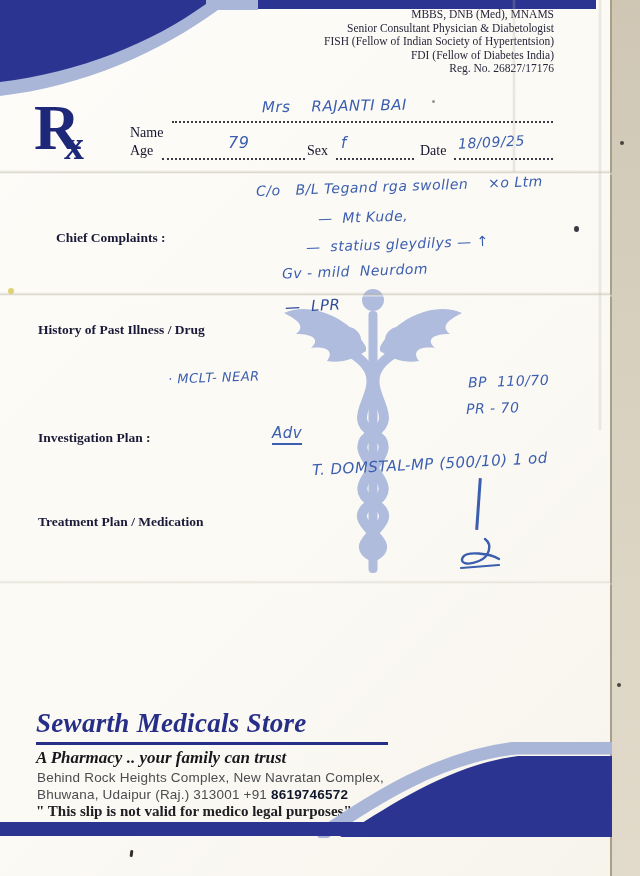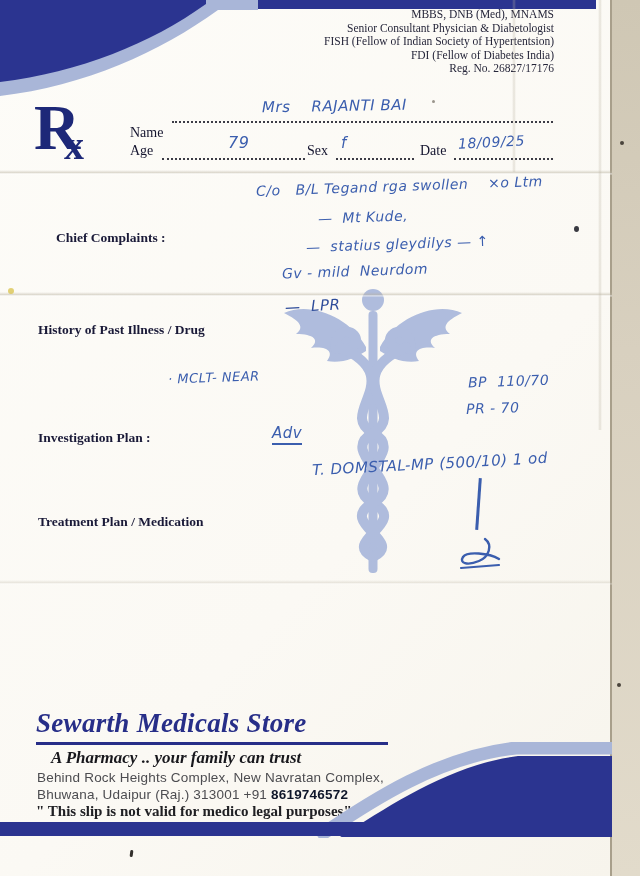--- a/index.html
+++ b/index.html
@@ -109,21 +109,21 @@
 <span class="hand" style="left:312px;top:455px;font-size:15px;transform:rotate(-3deg);">T. DOMSTAL-MP (500/10) 1 od</span>
 
 <div class="abs" style="left:477px;top:478px;width:2.5px;height:52px;background:#3b5eae;transform:rotate(4deg);"></div>
 <svg class="abs" style="left:455px;top:537px;" width="50" height="40" viewBox="0 0 50 40">
   <path d="M30,2 C38,8 34,20 24,24 C12,29 4,26 8,20 C12,14 34,16 44,22" fill="none" stroke="#3b5eae" stroke-width="2.4" stroke-linecap="round"></path>
   <path d="M6,31 L44,28" fill="none" stroke="#3b5eae" stroke-width="2.2" stroke-linecap="round"></path>
 </svg>
 
 <div class="abs store" style="left:36px;top:708px;">Sewarth Medicals Store</div>
 <div class="store-underline" style="left:36px;top:742px;width:352px;"></div>
-<div class="abs tagline" style="left:51px;top:748px;text-align:right;">A Pharmacy .. your family can trust</div>
+<div class="abs tagline" style="left:36px;top:748px;text-align:right;">A Pharmacy .. your family can trust</div>
 <div class="abs addr" style="left:37px;top:770px;">Behind Rock Heights Complex, New Navratan Complex,</div>
 <div class="abs addr" style="left:37px;top:787px;">
   <span>Bhuwana, Udaipur (Raj.) 313001 +91 </span><span class="phone">8619746572</span>
 </div>
 <div class="abs disclaimer" style="left:36px;top:803px;">" This slip is not valid for medico legal purposes"</div>
 
 <svg class="abs" style="left:0;top:742px;" width="612" height="96" viewBox="0 0 612 96">
   <path d="M318,95 C372,58 440,14 516,6 L612,6" fill="none" stroke="#a9b6d8" stroke-width="13"></path>
   <path d="M340,95 C392,62 452,22 518,14 L612,14 L612,95 Z" fill="#2b3490"></path>
   <rect x="0" y="80" width="612" height="14" fill="#2b3490"></rect>

